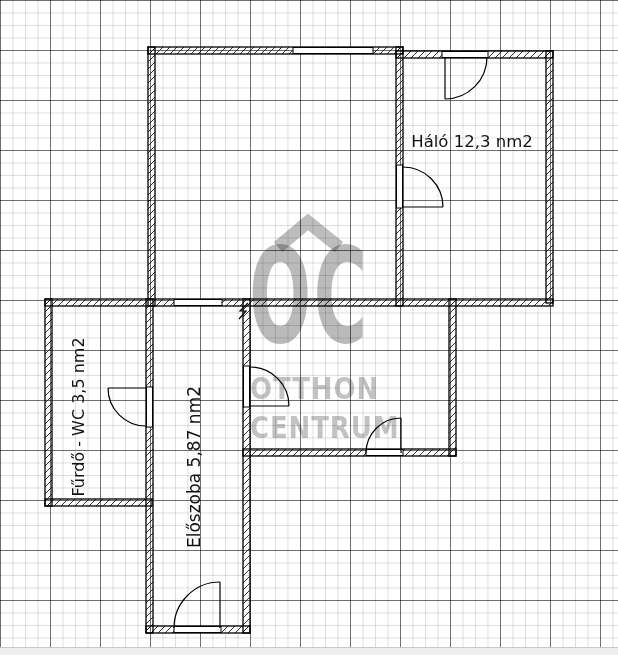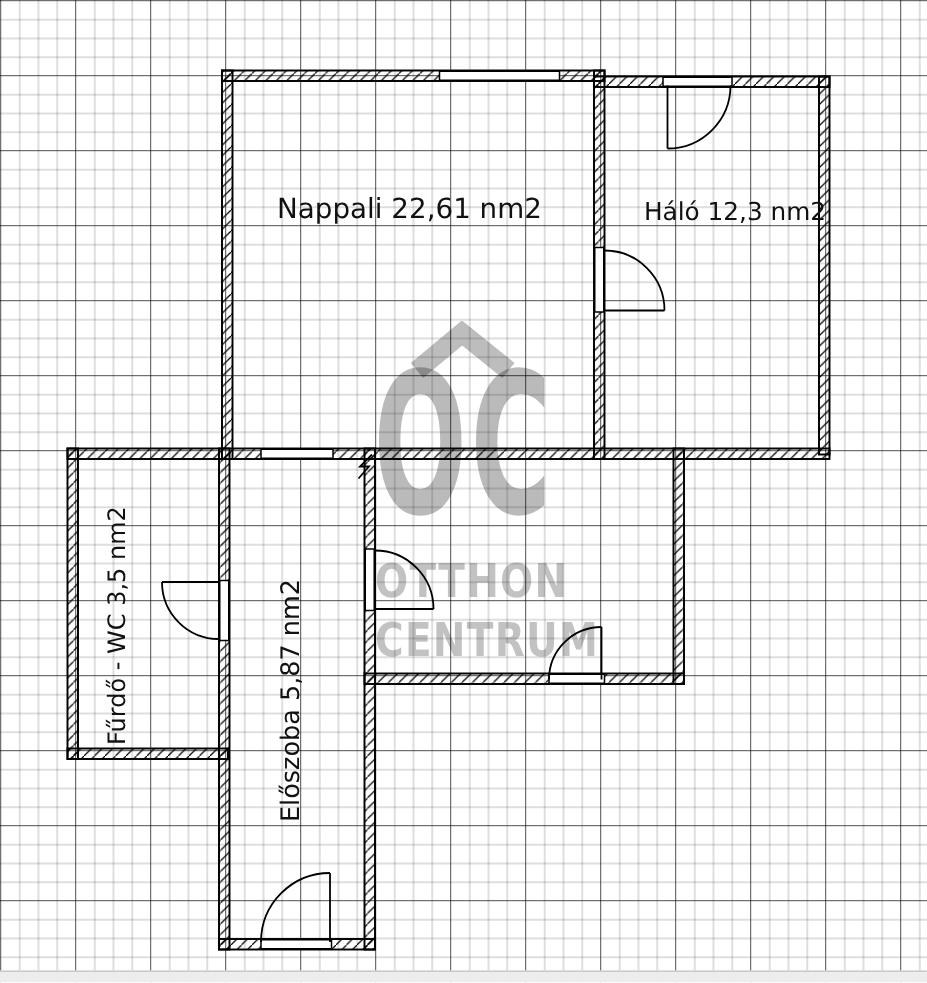--- a/index.html
+++ b/index.html
@@ -47,21 +47,21 @@
   
   #plan{position:absolute;inset:0;z-index:3;}
   
   .room-label{
     position:absolute;z-index:5;
     color:#111;white-space:nowrap;
     transform:translate(-50%,-50%);
   }
   .room-label.vertical{transform:translate(-50%,-50%) rotate(-90deg);}
   #lbl-nappali{left:273px;top:140px;font-size:18.5px;}
-  #lbl-halo{left:490px;top:141px;font-size:16.5px;}
+  #lbl-halo{left:472px;top:141px;font-size:16.5px;}
   #lbl-konyha{left:358px;top:354px;font-size:17.5px;}
   #lbl-furdo{left:78px;top:417px;font-size:16px;}
   #lbl-eloszoba{left:194px;top:467px;font-size:17px;}
 </style>
 </head>
 <body>
 
 <div id="stage">
 
   <div id="grid"></div>
@@ -131,19 +131,18 @@
         <path d="M108,388 A38,38 0 0 0 146,426"></path>
       </g>
       <g>
         <path d="M220,582 L220,628"></path>
         <path d="M220,582 A46,46 0 0 0 174,628"></path>
       </g>
       <path d="M248,303 L240,311 L246,311 L239,319"></path>
     </g>
   </svg>
 
-  <div id="lbl-nappali" class="room-label">Nappali 22,61 nm2</div>
   <div id="lbl-halo" class="room-label">Háló 12,3 nm2</div>
   <div id="lbl-furdo" class="room-label vertical">Fűrdő - WC 3,5 nm2</div>
   <div id="lbl-eloszoba" class="room-label vertical">Előszoba 5,87 nm2</div>
 
   <div id="bottom-strip"></div>
 </div>
 
 </body></html>

